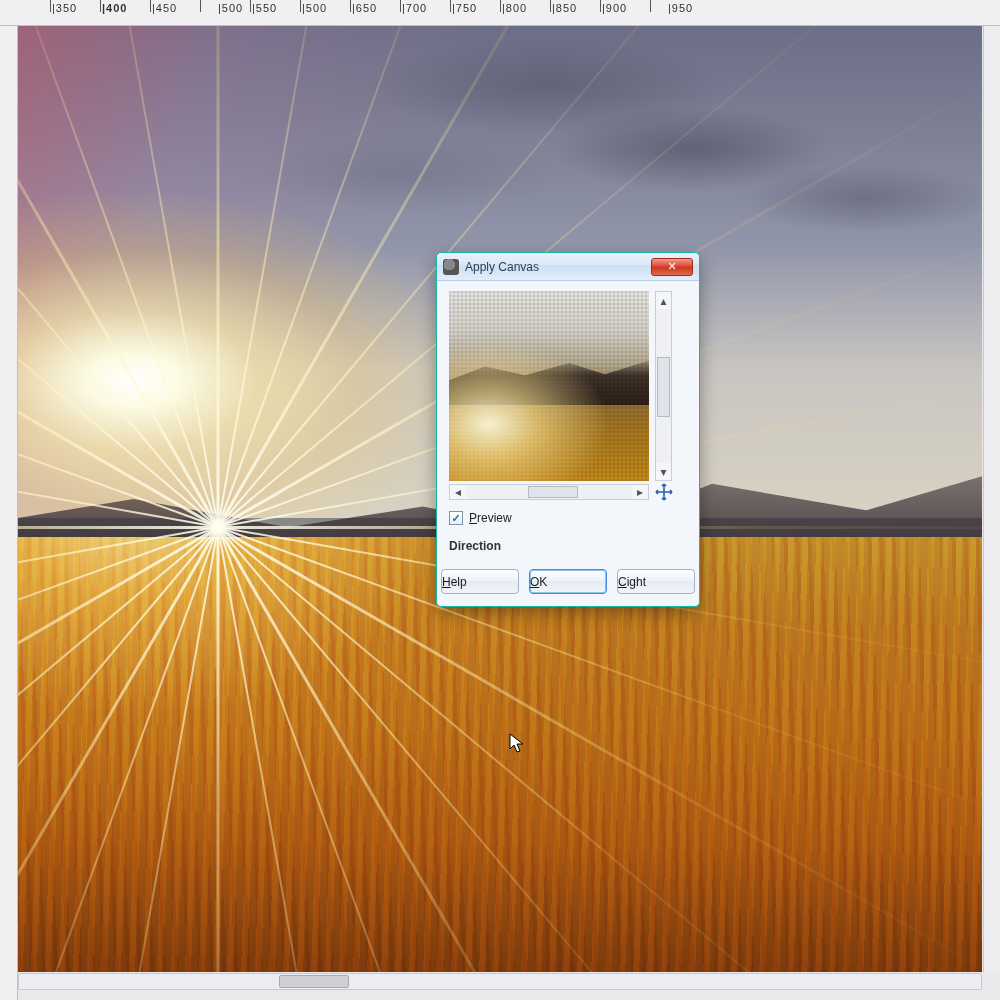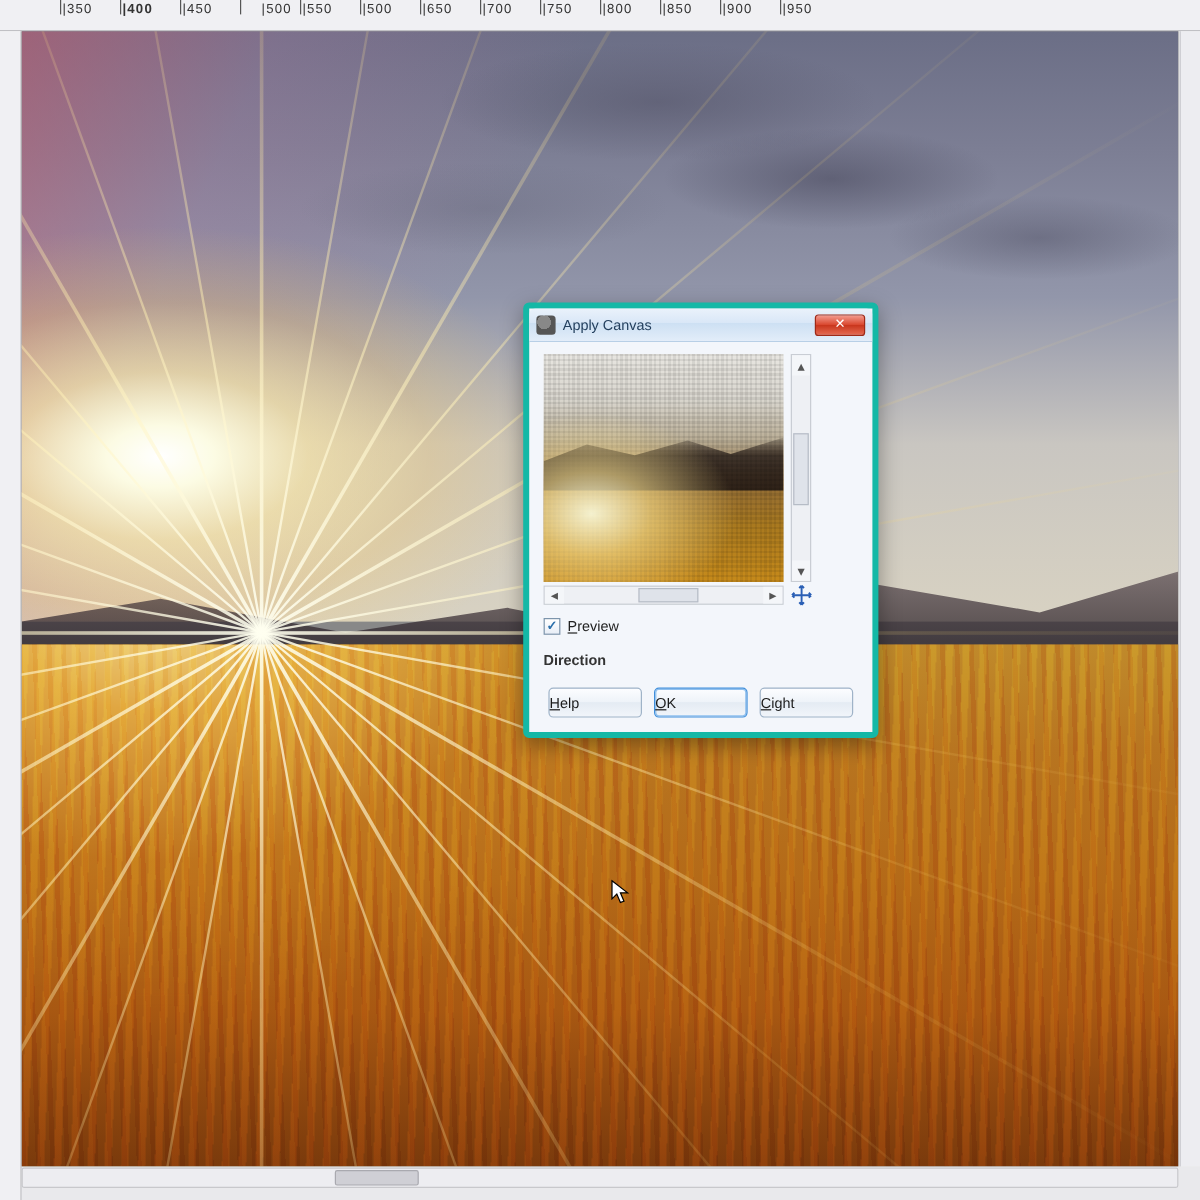--- a/index.html
+++ b/index.html
@@ -51,21 +51,21 @@
     background: linear-gradient(90deg, rgba(255,255,240,.9), rgba(255,240,180,.5) 30%, rgba(255,220,120,.15) 60%, rgba(0,0,0,0));
   }
 
   
   .hscroll { position:absolute; left:18px; right:18px; bottom:10px; height:17px; background:#ededf1; border:1px solid #c8c8cc; border-radius:2px; }
   .hscroll .thumb{ position:absolute; left:260px; width:70px; top:1px; bottom:1px; background:#cfcfd5; border:1px solid #a9a9af; border-radius:2px;}
 
   .rscroll { position:absolute; right:0; top:26px; bottom:28px; width:17px; background:#ededf1; border-left:1px solid #c8c8cc; }
 
   
-  .dialog { position:absolute; left:436px; top:252px; width:296px; background:#f3f6fb; border:5px solid #14b8a6; border-radius:5px; box-shadow:0 6px 18px rgba(0,0,0,.35); }
+  .dialog { position:absolute; left:436px; top:252px; width:264px; background:#f3f6fb; border:1px solid #14b8a6; border-radius:5px; box-shadow:0 6px 18px rgba(0,0,0,.35); }
   .titlebar{ height:28px; background:linear-gradient(180deg,#eaf2fb,#d9e7f7 45%,#cde0f3 46%,#e2edf9); border-bottom:1px solid #b8cfe6; border-radius:5px 5px 0 0; display:flex; align-items:center; padding:0 6px; gap:6px;}
   .titlebar .app-ico{ width:16px; height:16px; background:radial-gradient(circle at 40% 35%,#888 0 40%,#555 41% 100%); border-radius:3px;}
   .titlebar .title{ font-weight:400; color:#25415f; font-size:12px; }
   .titlebar .spacer{flex:1;}
   .titlebar .close-btn{ width:42px; height:18px; background:linear-gradient(180deg,#f39a8e,#d9472e 48%,#c8341b 49%,#e46a52); border:1px solid #9f2a18; border-radius:3px; color:#fff; display:flex; align-items:center; justify-content:center; font-size:11px; line-height:1; cursor:default;}
   .dlg-body{ padding:10px 12px 12px; }
 
   .preview-area{ display:flex; gap:6px;}
   .preview-img{ width:200px; height:190px; border:0; position:relative; overflow:hidden;
     background:
@@ -143,21 +143,21 @@
       <div class="label" style="left: 400px;">|700</div>
       <div class="major" style="left: 450px;"></div>
       <div class="label" style="left: 450px;">|750</div>
       <div class="major" style="left: 500px;"></div>
       <div class="label" style="left: 500px;">|800</div>
       <div class="major" style="left: 550px;"></div>
       <div class="label" style="left: 550px;">|850</div>
       <div class="major" style="left: 600px;"></div>
       <div class="label" style="left: 600px;">|900</div>
       <div class="major" style="left: 650px;"></div>
-      <div class="label" style="left: 650px;">|950</div>
+      <div class="label" style="left: 650px; padding-left: 16px;">|950</div>
     </div>
 </div>
 <div class="vruler"></div>
 
 <div class="canvas">
   <div class="sky"></div>
   <div class="hills"></div>
   <div class="field"></div>
   <div class="rays" id="rays">
       <span style="transform: rotate(0deg); height: 3px;"></span>

